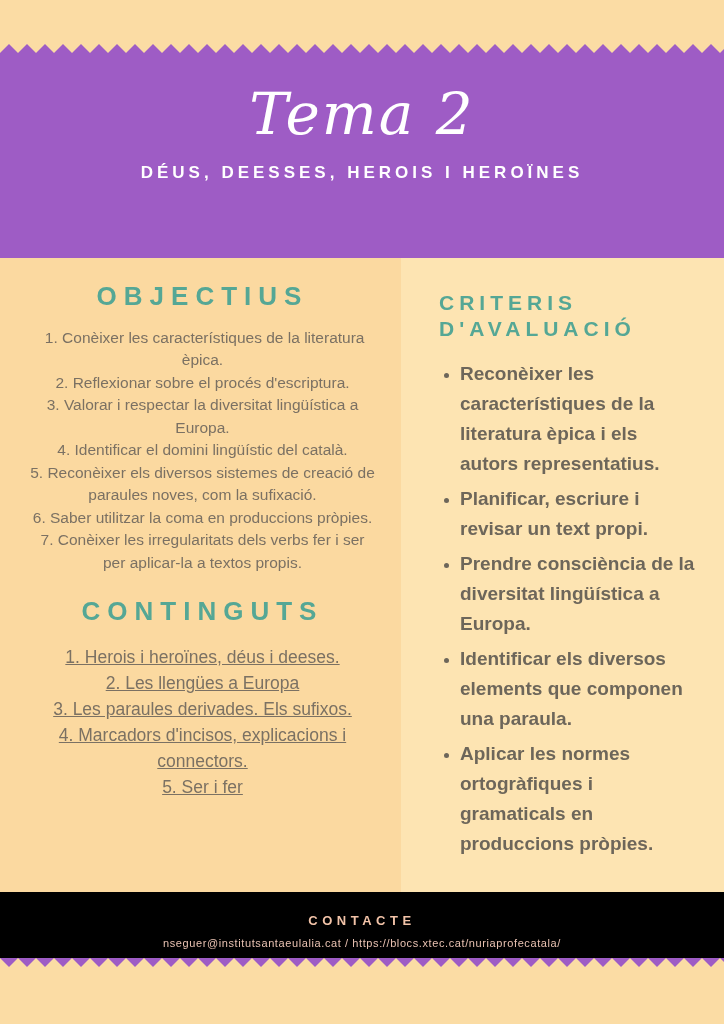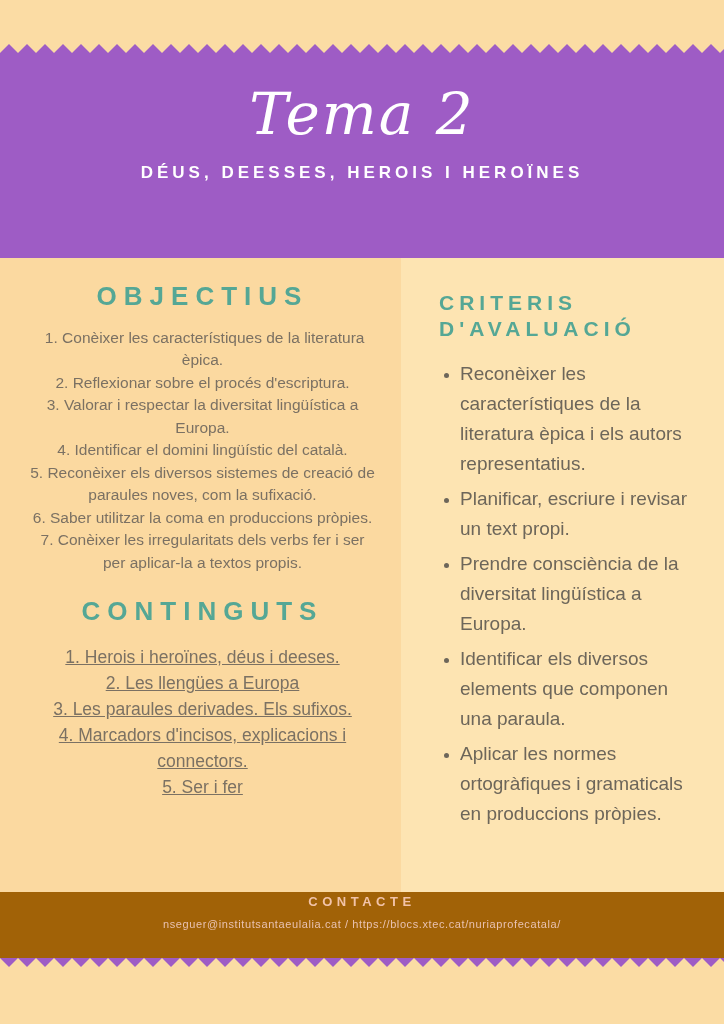--- a/index.html
+++ b/index.html
@@ -87,30 +87,30 @@
   .cont-list { font-size: 17.5px; line-height: 26px; margin-top: 17px; text-decoration: underline; }
   .cont-heading { margin-top: 23px; }
 
   .bullet-list {
     margin: 17px 0 0 0;
     padding: 0 0 0 21px;
     color: #6D665A;
     font-size: 19px;
     line-height: 30px;
   }
-  .bullet-list li { margin-bottom: 5px; }
+  .bullet-list li { margin-bottom: 5px; font-weight: bold; }
   .bullet-list li::marker { color: #6D665A; font-size: 16px; }
 
   
   .footer {
     height: 66px;
-    background: #a16207;
+    background: #000000;
     text-align: center;
     box-sizing: border-box;
-    padding-top: 2px;
+    padding-top: 21px;
   }
   .footer-heading {
     color: #F2C3A8;
     font-size: 13px;
     font-weight: 700;
     letter-spacing: 4.5px;
   }
   .footer-contact {
     margin-top: 9px;
     color: #E9C2B2;

